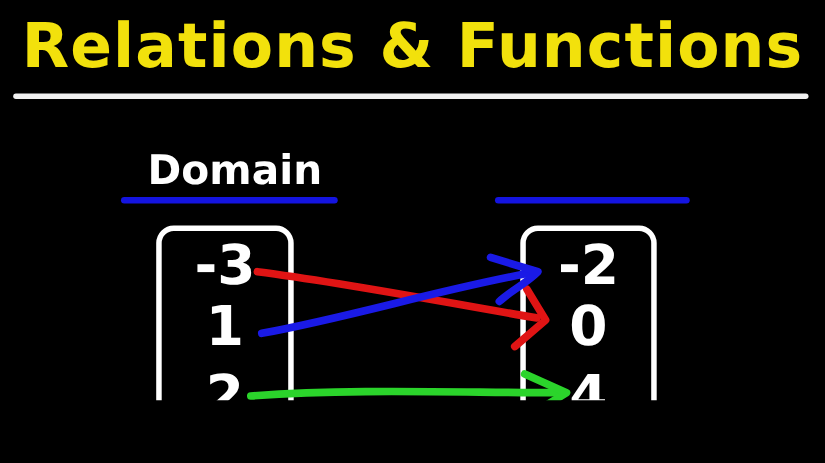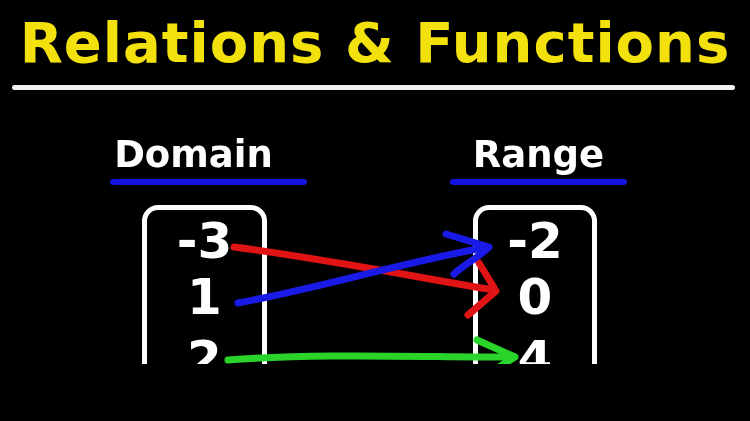--- a/index.html
+++ b/index.html
@@ -40,21 +40,21 @@
   .col-header {
     position: absolute;
     top: 130px;
     height: 48px;
     display: flex;
     align-items: center;
     justify-content: center;
     font-size: 37px;
     color: #fff;
   }
-  .col-header.domain { left: 95px; width: 197px; }
+  .col-header.domain { left: 115px; width: 197px; }
   .col-header.range  { left: 450px; width: 177px; }
   .label-underline {
     position: absolute;
     top: 179px;
     height: 6px;
     border-radius: 3px;
   }
   .label-underline.domain { left: 110px; width: 197px; }
   .label-underline.range  { left: 450px; width: 177px; }
   .value-box {
@@ -95,21 +95,20 @@
 <body>
 
 <div class="stage">
 
   <div class="title" style="color: rgb(242, 225, 12);">Relations &amp; Functions</div>
 
   <div class="title-underline" style="background: rgb(242, 242, 242);"></div>
 
   <div class="col-header domain">Domain</div>
 
-  <div class="col-header range">Range</div>
 
   <div class="label-underline domain" style="background: rgb(20, 20, 224);"></div>
 
   <div class="label-underline range" style="background: rgb(20, 20, 224);"></div>
 
   <div class="value-box domain"></div>
   <div class="value-box range"></div>
 
   <div class="cell d row1">-3</div>
   <div class="cell d row2">1</div>

